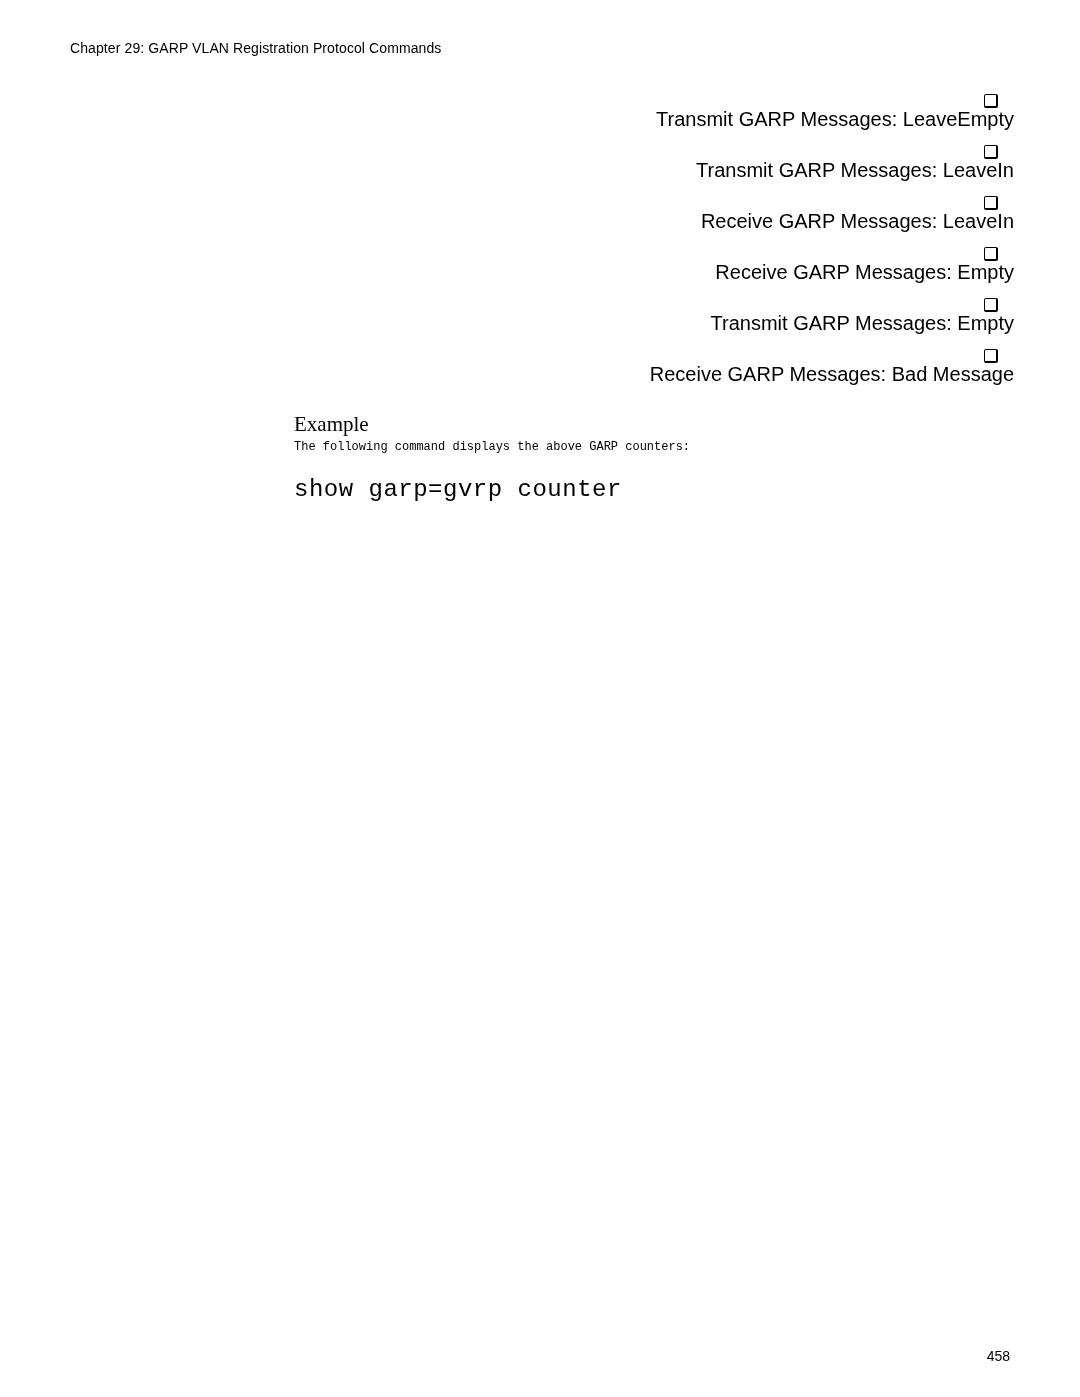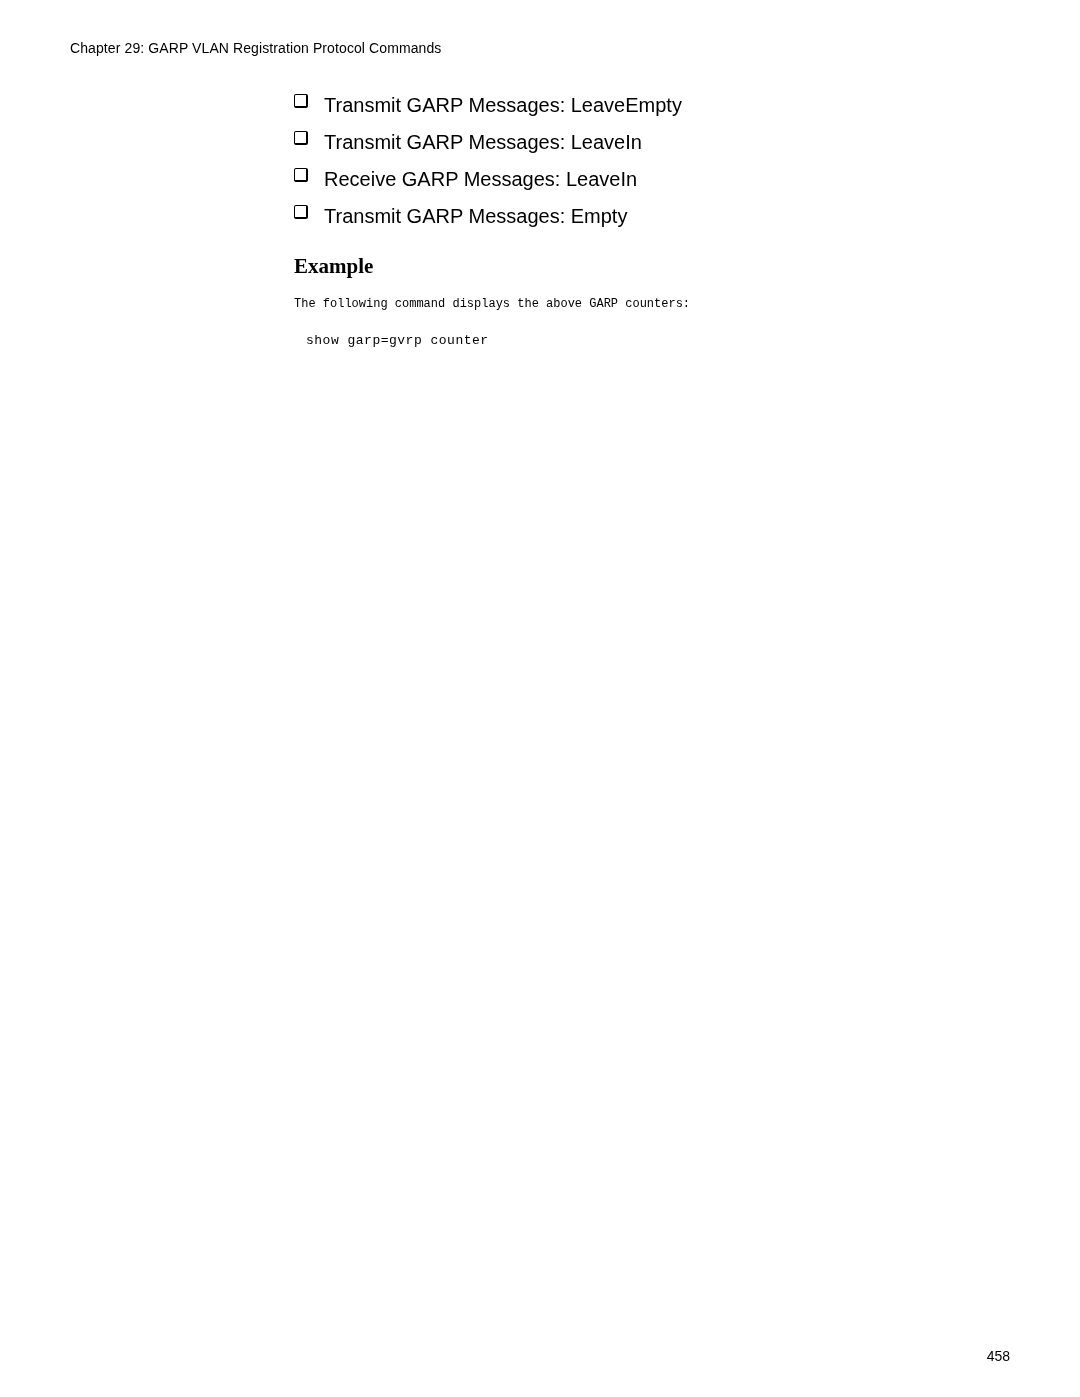--- a/index.html
+++ b/index.html
@@ -31,56 +31,57 @@
     width: 720px;
   }
   .bullet-list {
     margin: 0;
     padding: 0;
     list-style: none;
     font-size: 20px;
   }
   .bullet-list li {
     display: flex;
-    align-items: flex-start;
+    align-items: flex-end;
     margin-bottom: 14px;
+    flex-direction: column;
   }
   .bullet-icon {
     display: inline-block;
     width: 14px;
     height: 14px;
     border: 1.6px solid #000;
     border-right-width: 2.4px;
     border-bottom-width: 2.4px;
     border-radius: 2px;
     margin-right: 16px;
     box-sizing: border-box;
     flex: 0 0 auto;
   }
   .bullet-text {
     font-size: 20px;
     font-weight: 400;
   }
   .section-heading {
     font-family: Georgia, "Times New Roman", serif;
-    font-weight: 700;
+    font-weight: 400;
     font-size: 21px;
     margin-top: 26px;
-    margin-bottom: 18px;
+    margin-bottom: 3px;
   }
   .body-para {
     font-size: 12px;
     margin: 0 0 22px 0;
     font-family: Liberation Mono, monospace;
   }
   .code-line {
     font-family: "Courier New", Courier, monospace;
-    font-size: 13px;
+    font-size: 24px;
     letter-spacing: 0.5px;
-    margin: 12px;
+    margin: 0;
   }
   .page-number {
     position: absolute;
     right: 70px;
     bottom: 33px;
     font-family: Arial, "Helvetica Neue", sans-serif;
     font-size: 14px;
   }
 </style>
 </head>
@@ -100,21 +101,29 @@
       <li>
         <span class="bullet-icon"></span>
         <span class="bullet-text">Transmit GARP Messages: LeaveIn</span>
       </li>
       <li>
         <span class="bullet-icon"></span>
         <span class="bullet-text">Receive GARP Messages: LeaveIn</span>
       </li>
       <li>
         <span class="bullet-icon"></span>
+        <span class="bullet-text">Receive GARP Messages: Empty</span>
+      </li>
+      <li>
+        <span class="bullet-icon"></span>
         <span class="bullet-text">Transmit GARP Messages: Empty</span>
+      </li>
+      <li>
+        <span class="bullet-icon"></span>
+        <span class="bullet-text">Receive GARP Messages: Bad Message</span>
       </li>
     </ul>
 
     <div class="section-heading">Example</div>
 
     <p class="body-para">The following command displays the above GARP counters:</p>
 
     <p class="code-line">show garp=gvrp counter</p>
 
   </div>

